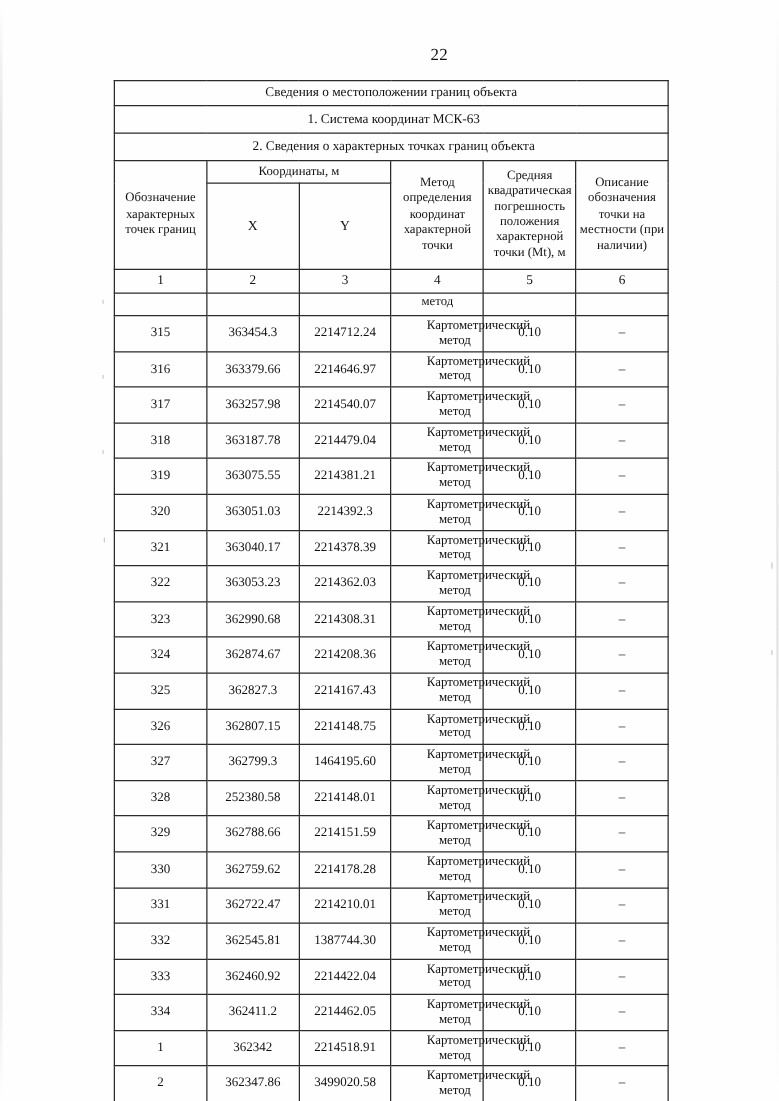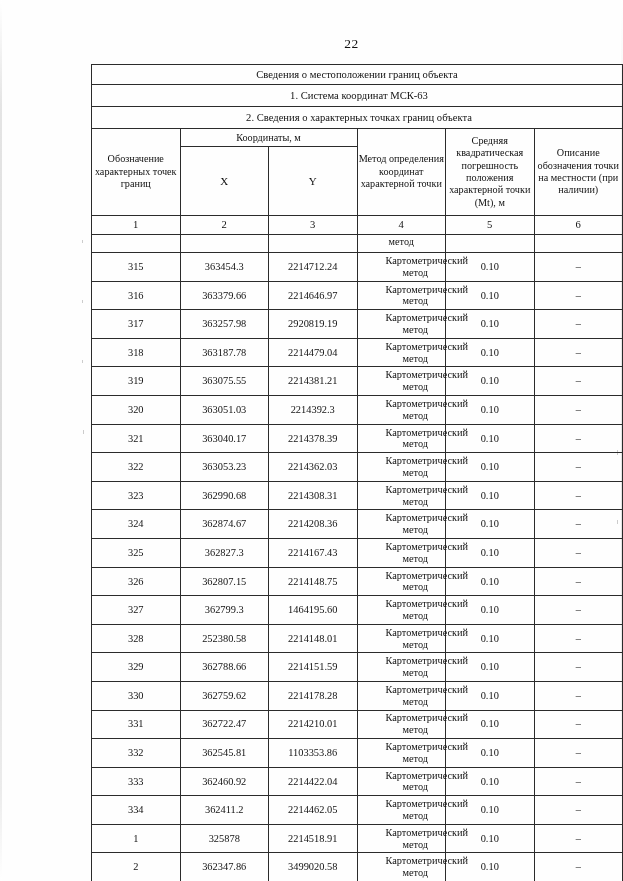--- a/index.html
+++ b/index.html
@@ -52,21 +52,21 @@
     font-size: 13.5px;
     letter-spacing: .4px;
     padding-left: 40px;
   }
 
   
   .doc-table {
     position: absolute;
     left: 91px;
     top: 64px;
-    width: 532px;
+    width: 444px;
     border-collapse: collapse;
     table-layout: fixed;
     font-size: 10.2px;
     line-height: 1.12;
   }
   .doc-table td {
     border: 1px solid #2b2b2b;
     padding: 0;
     vertical-align: middle;
     text-align: center;
@@ -204,21 +204,21 @@
           <td>316</td>
           <td>363379.66</td>
           <td>2214646.97</td>
           <td class="method-cell">Картометрический метод</td>
           <td>0.10</td>
           <td class="dash-cell">–</td>
         </tr>
         <tr class="data-row">
           <td>317</td>
           <td>363257.98</td>
-          <td>2920819.19</td>
+          <td>2214540.07</td>
           <td class="method-cell">Картометрический метод</td>
           <td>0.10</td>
           <td class="dash-cell">–</td>
         </tr>
         <tr class="data-row">
           <td>318</td>
           <td>363187.78</td>
           <td>2214479.04</td>
           <td class="method-cell">Картометрический метод</td>
           <td>0.10</td>
@@ -324,21 +324,21 @@
           <td>331</td>
           <td>362722.47</td>
           <td>2214210.01</td>
           <td class="method-cell">Картометрический метод</td>
           <td>0.10</td>
           <td class="dash-cell">–</td>
         </tr>
         <tr class="data-row">
           <td>332</td>
           <td>362545.81</td>
-          <td>1103353.86</td>
+          <td>1387744.30</td>
           <td class="method-cell">Картометрический метод</td>
           <td>0.10</td>
           <td class="dash-cell">–</td>
         </tr>
         <tr class="data-row">
           <td>333</td>
           <td>362460.92</td>
           <td>2214422.04</td>
           <td class="method-cell">Картометрический метод</td>
           <td>0.10</td>
@@ -347,21 +347,21 @@
         <tr class="data-row">
           <td>334</td>
           <td>362411.2</td>
           <td>2214462.05</td>
           <td class="method-cell">Картометрический метод</td>
           <td>0.10</td>
           <td class="dash-cell">–</td>
         </tr>
         <tr class="data-row">
           <td>1</td>
-          <td>325878</td>
+          <td>362342</td>
           <td>2214518.91</td>
           <td class="method-cell">Картометрический метод</td>
           <td>0.10</td>
           <td class="dash-cell">–</td>
         </tr>
         <tr class="data-row">
           <td>2</td>
           <td>362347.86</td>
           <td>3499020.58</td>
           <td class="method-cell">Картометрический метод</td>

